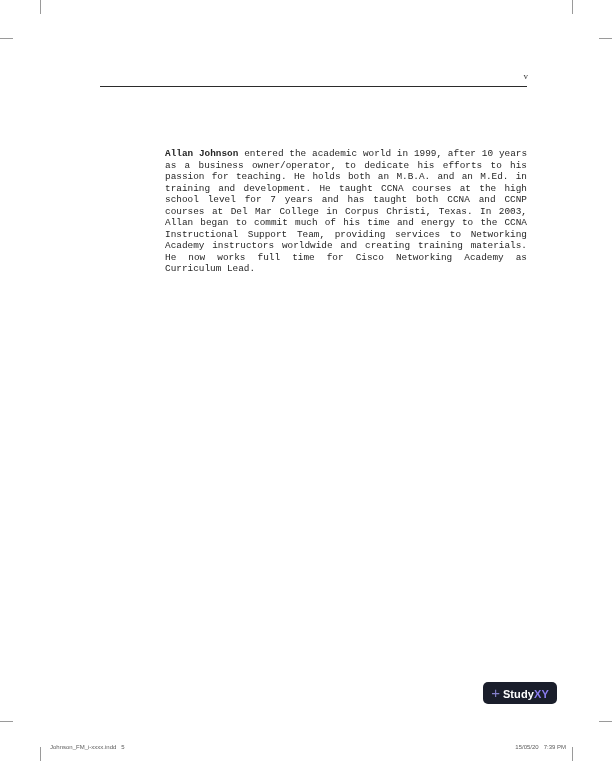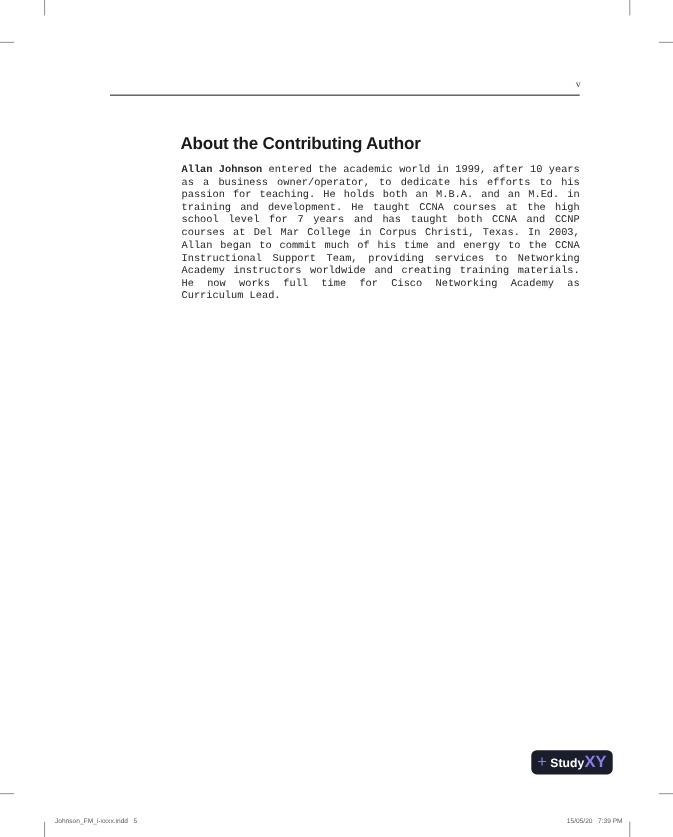--- a/index.html
+++ b/index.html
@@ -46,21 +46,21 @@
     font-family:"Liberation Sans", sans-serif;
   }
   #brand-badge .plus{
     color:#8581cc;font-size:15px;font-weight:300;line-height:1;
     margin-top:-1px;
   }
   #brand-badge .brand{
     font-size:11px;font-weight:bold;color:#ffffff;letter-spacing:0.1px;
   }
   #brand-badge .brand-accent{
-    font-size:15px;font-weight:bold;color:#8b7cf0;letter-spacing:0.1px;
+    font-size:11px;font-weight:bold;color:#8b7cf0;letter-spacing:0.1px;
   }
 
   .slug{
     position:absolute;top:744px;
     font-family:"Liberation Sans", sans-serif;
     font-size:6px;color:#5b5b5b;
     white-space:pre;
   }
   #slug-left{left:50px;}
   #slug-right{right:46px;text-align:right;}
@@ -75,21 +75,20 @@
   <div class="crop v" style="left:572px;top:0;"></div>
   <div class="crop h" style="left:599px;top:38px;"></div>
   <div class="crop h" style="left:0;top:721px;"></div>
   <div class="crop v" style="left:40px;top:747px;"></div>
   <div class="crop h" style="left:599px;top:721px;"></div>
   <div class="crop v" style="left:572px;top:747px;"></div>
 
   <div id="folio">v</div>
   <div id="header-rule"></div>
 
-  <h1 id="page-title">About the Contributing Author</h1>
 
   <p id="bio-paragraph"><span class="lead">Allan Johnson</span><span> entered the academic world in 1999, after 10 years as a business owner/operator, to dedicate his efforts to his passion for teaching. He holds both an M.B.A. and an M.Ed. in training and development. He taught CCNA courses at the high school level for 7 years and has taught both CCNA and CCNP courses at Del Mar College in Corpus Christi, Texas. In 2003, Allan began to commit much of his time and energy to the CCNA Instructional Support Team, providing services to Networking Academy instructors worldwide and creating training materials. He now works full time for Cisco Networking Academy as Curriculum Lead.</span></p>
 
   <div id="brand-badge">
     <span class="plus">+</span>
     <span><span class="brand">Study</span><span class="brand-accent">XY</span></span>
   </div>
 
   <div id="slug-left" class="slug">Johnson_FM_i-xxxx.indd   5</div>
   <div id="slug-right" class="slug">15/05/20   7:39 PM</div>

